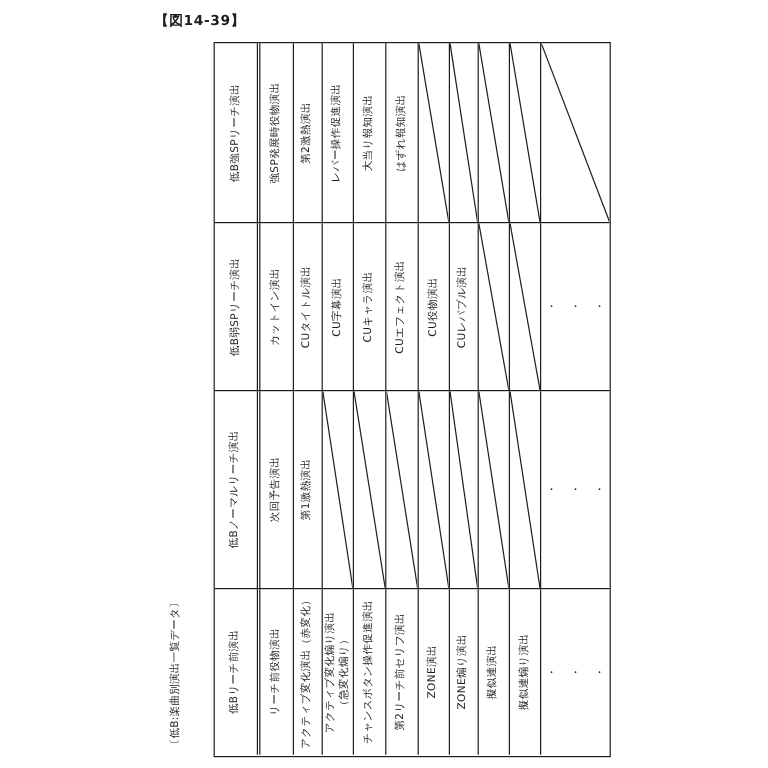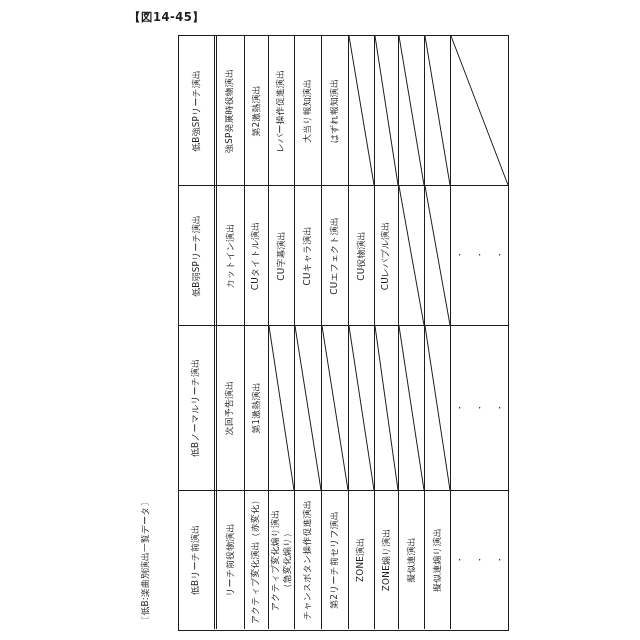--- a/index.html
+++ b/index.html
@@ -17,21 +17,21 @@
   .hd{border-right:3px double #1d1d1d}
   .vt{flex:none;white-space:nowrap;transform:rotate(-90deg);font-size:8.8px;letter-spacing:.3px;line-height:1.1}
   .vt2{flex:none;transform:rotate(-90deg);font-size:8.8px;letter-spacing:.3px;line-height:1.4;text-align:center}
   .vt2 div{white-space:nowrap}
   .diag{width:100%;height:100%;display:block}
   .dots-c span{flex:none;font-size:9px;letter-spacing:11px;margin-right:-11px;white-space:nowrap}
 </style>
 </head>
 <body>
 
-<div class="fig-title">【図14-45】</div>
+<div class="fig-title">【図14-39】</div>
 
 <div class="tbl">
 
   <div class="row r0">
     <div class="c hd">
         <span class="vt">低B強SPリーチ演出</span>
       </div>
     <div class="c">
         <span class="vt">強SP発展時役物演出</span>
       </div>

